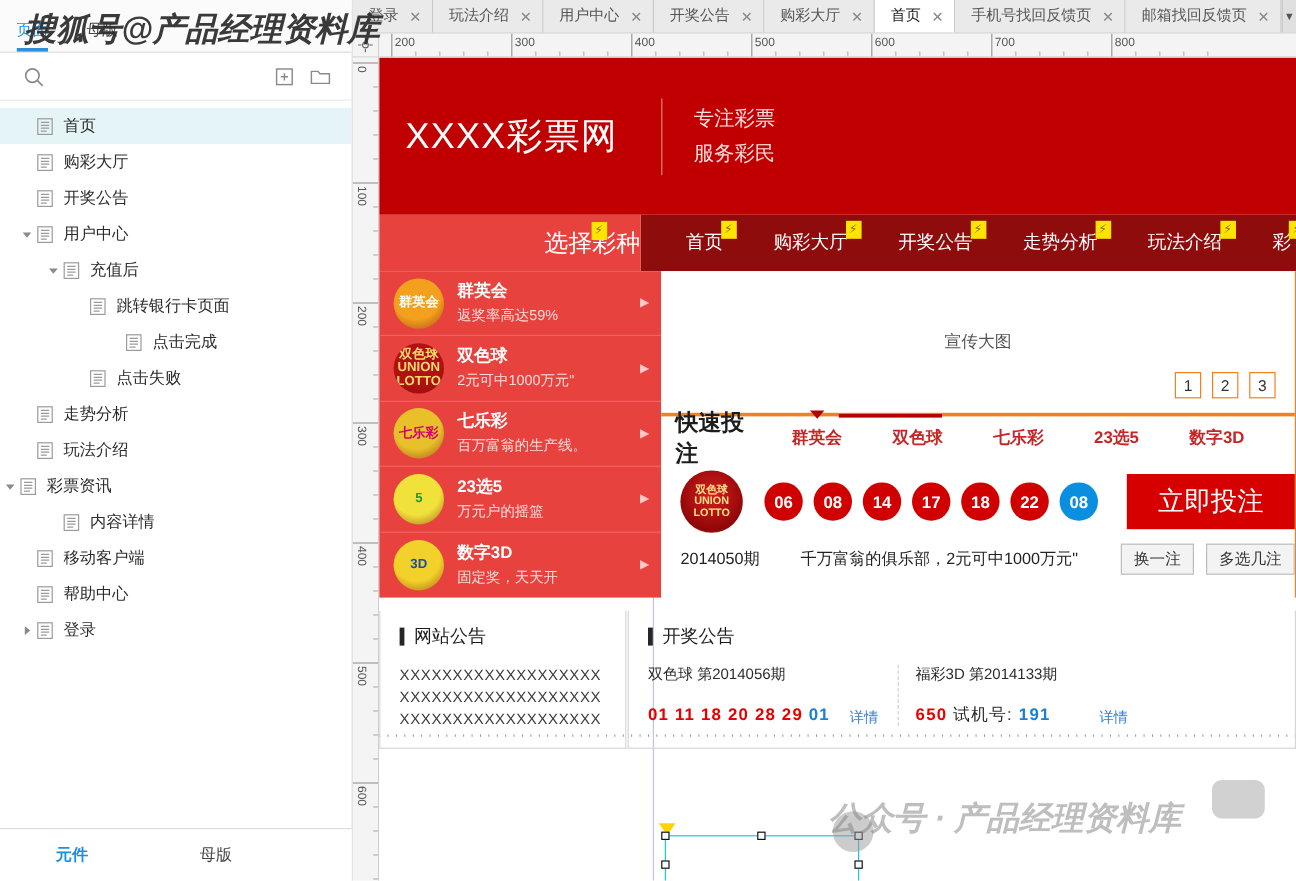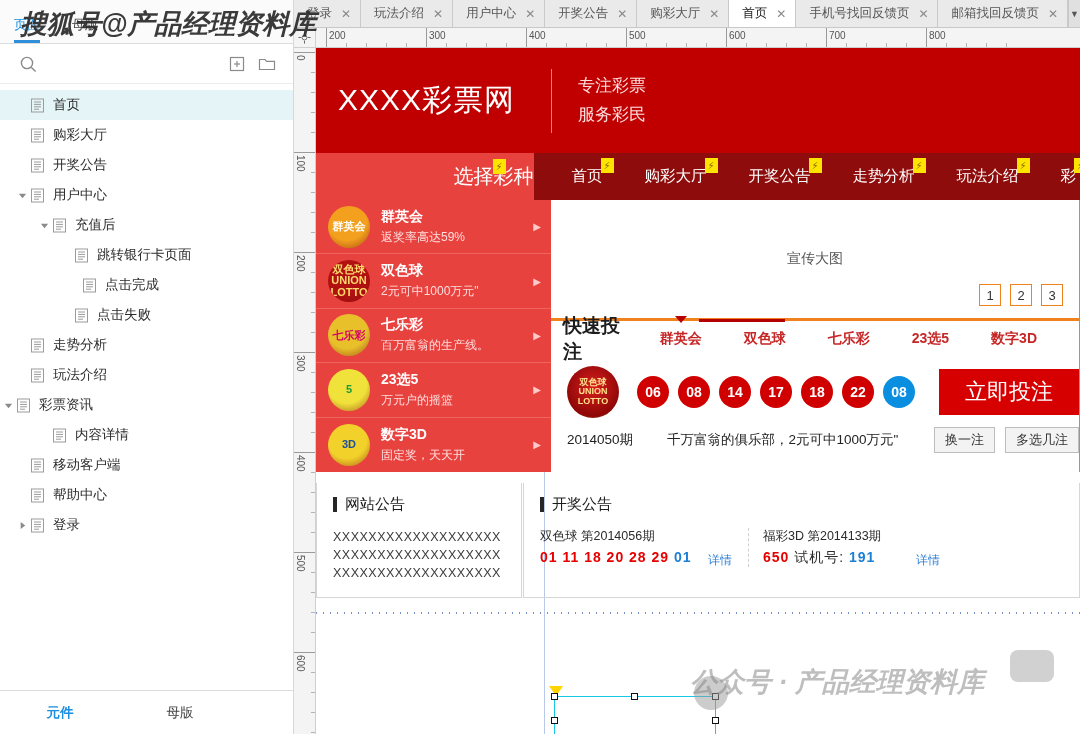--- a/index.html
+++ b/index.html
@@ -99,21 +99,21 @@
 
   
   #canvas {
     position: absolute; left: 316px; top: 48px; width: 764px; height: 686px;
     background: #ffffff; overflow: hidden;
   }
   #proto { position: absolute; left: 0; top: 0; width: 764px; }
 
   
   #site-head {
-    height: 105px; background: #c00000; display: flex; align-items: center;
+    height: 131px; background: #c00000; display: flex; align-items: center;
     padding-left: 22px; position: relative;
   }
   #brand { color: #fff; font-size: 30px; letter-spacing: 1px; }
   #slogan-div {
     width: 1px; height: 64px; background: #e38080; margin: 0 26px 0 36px;
   }
   #slogan { color: #ffdede; font-size: 17px; line-height: 1.65; }
 
   
   #nav-strip { display: flex; height: 47px; }
@@ -215,21 +215,21 @@
   #boards { display: flex; height: 115px; margin-top: 11px; }
   .board { position: relative; }
   #board-left { width: 206px; border: 1px solid #d6d6d6; border-top: none; padding: 12px 0 0 16px; }
   #board-right { flex: 1; margin-left: 1px; border: 1px solid #d6d6d6; border-top: none; padding: 12px 0 0 16px; position: relative; }
   .board-h { display: flex; align-items: center; font-size: 15px; color: #1b1b1b; margin-bottom: 14px; }
   .board-h::before {
     content: ""; width: 4px; height: 15px; background: #262626; margin-right: 8px;
   }
   .xline { font-size: 12.5px; color: #3b3b3b; letter-spacing: 0.5px; line-height: 1.45; }
   .draw-item { position: relative; width: 198px; }
-  .draw-t { font-size: 12.5px; color: #2b2b2b; margin-bottom: 4px; }
+  .draw-t { font-size: 12.5px; color: #2b2b2b; margin-bottom: 16px; }
   .draw-n { font-size: 14px; font-weight: bold; color: #e60000; letter-spacing: 1px; }
   .draw-n .blue { color: #1b7fd4; }
   .detail { position: absolute; right: 6px; bottom: -2px; font-size: 12px; color: #2f80d8; cursor: pointer; }
   #draws { display: flex; gap: 0; }
   #draw-col2 { margin-left: 10px; border-left: 1px dashed #cfcfcf; padding-left: 14px; }
 
   
   #sel {
     position: absolute; left: 238px; top: 648px; width: 162px; height: 49px;
     border: 1px solid #14c8e6; pointer-events: none;
@@ -384,21 +384,21 @@
      <svg viewBox="0 0 15 15" width="15" height="15" fill="none" stroke="#9b9b9b" stroke-width="1">
        <rect x="1.5" y="1" width="12" height="13"></rect>
        <line x1="4" y1="4" x2="11" y2="4"></line>
               <line x1="4" y1="6.4" x2="11" y2="6.4"></line>
        <line x1="4" y1="8.8" x2="11" y2="8.8"></line>
               <line x1="4" y1="11.2" x2="9" y2="11.2"></line>
      </svg>
           </span>
      <span>跳转银行卡页面</span>
    </div>
-        <div class="tnode" style="padding-left:66px">
+        <div class="tnode" style="padding-left:88px">
      <span class="tw"></span>
           <span class="pg-ico">
      <svg viewBox="0 0 15 15" width="15" height="15" fill="none" stroke="#9b9b9b" stroke-width="1">
        <rect x="1.5" y="1" width="12" height="13"></rect>
        <line x1="4" y1="4" x2="11" y2="4"></line>
               <line x1="4" y1="6.4" x2="11" y2="6.4"></line>
        <line x1="4" y1="8.8" x2="11" y2="8.8"></line>
               <line x1="4" y1="11.2" x2="9" y2="11.2"></line>
      </svg>
           </span>

